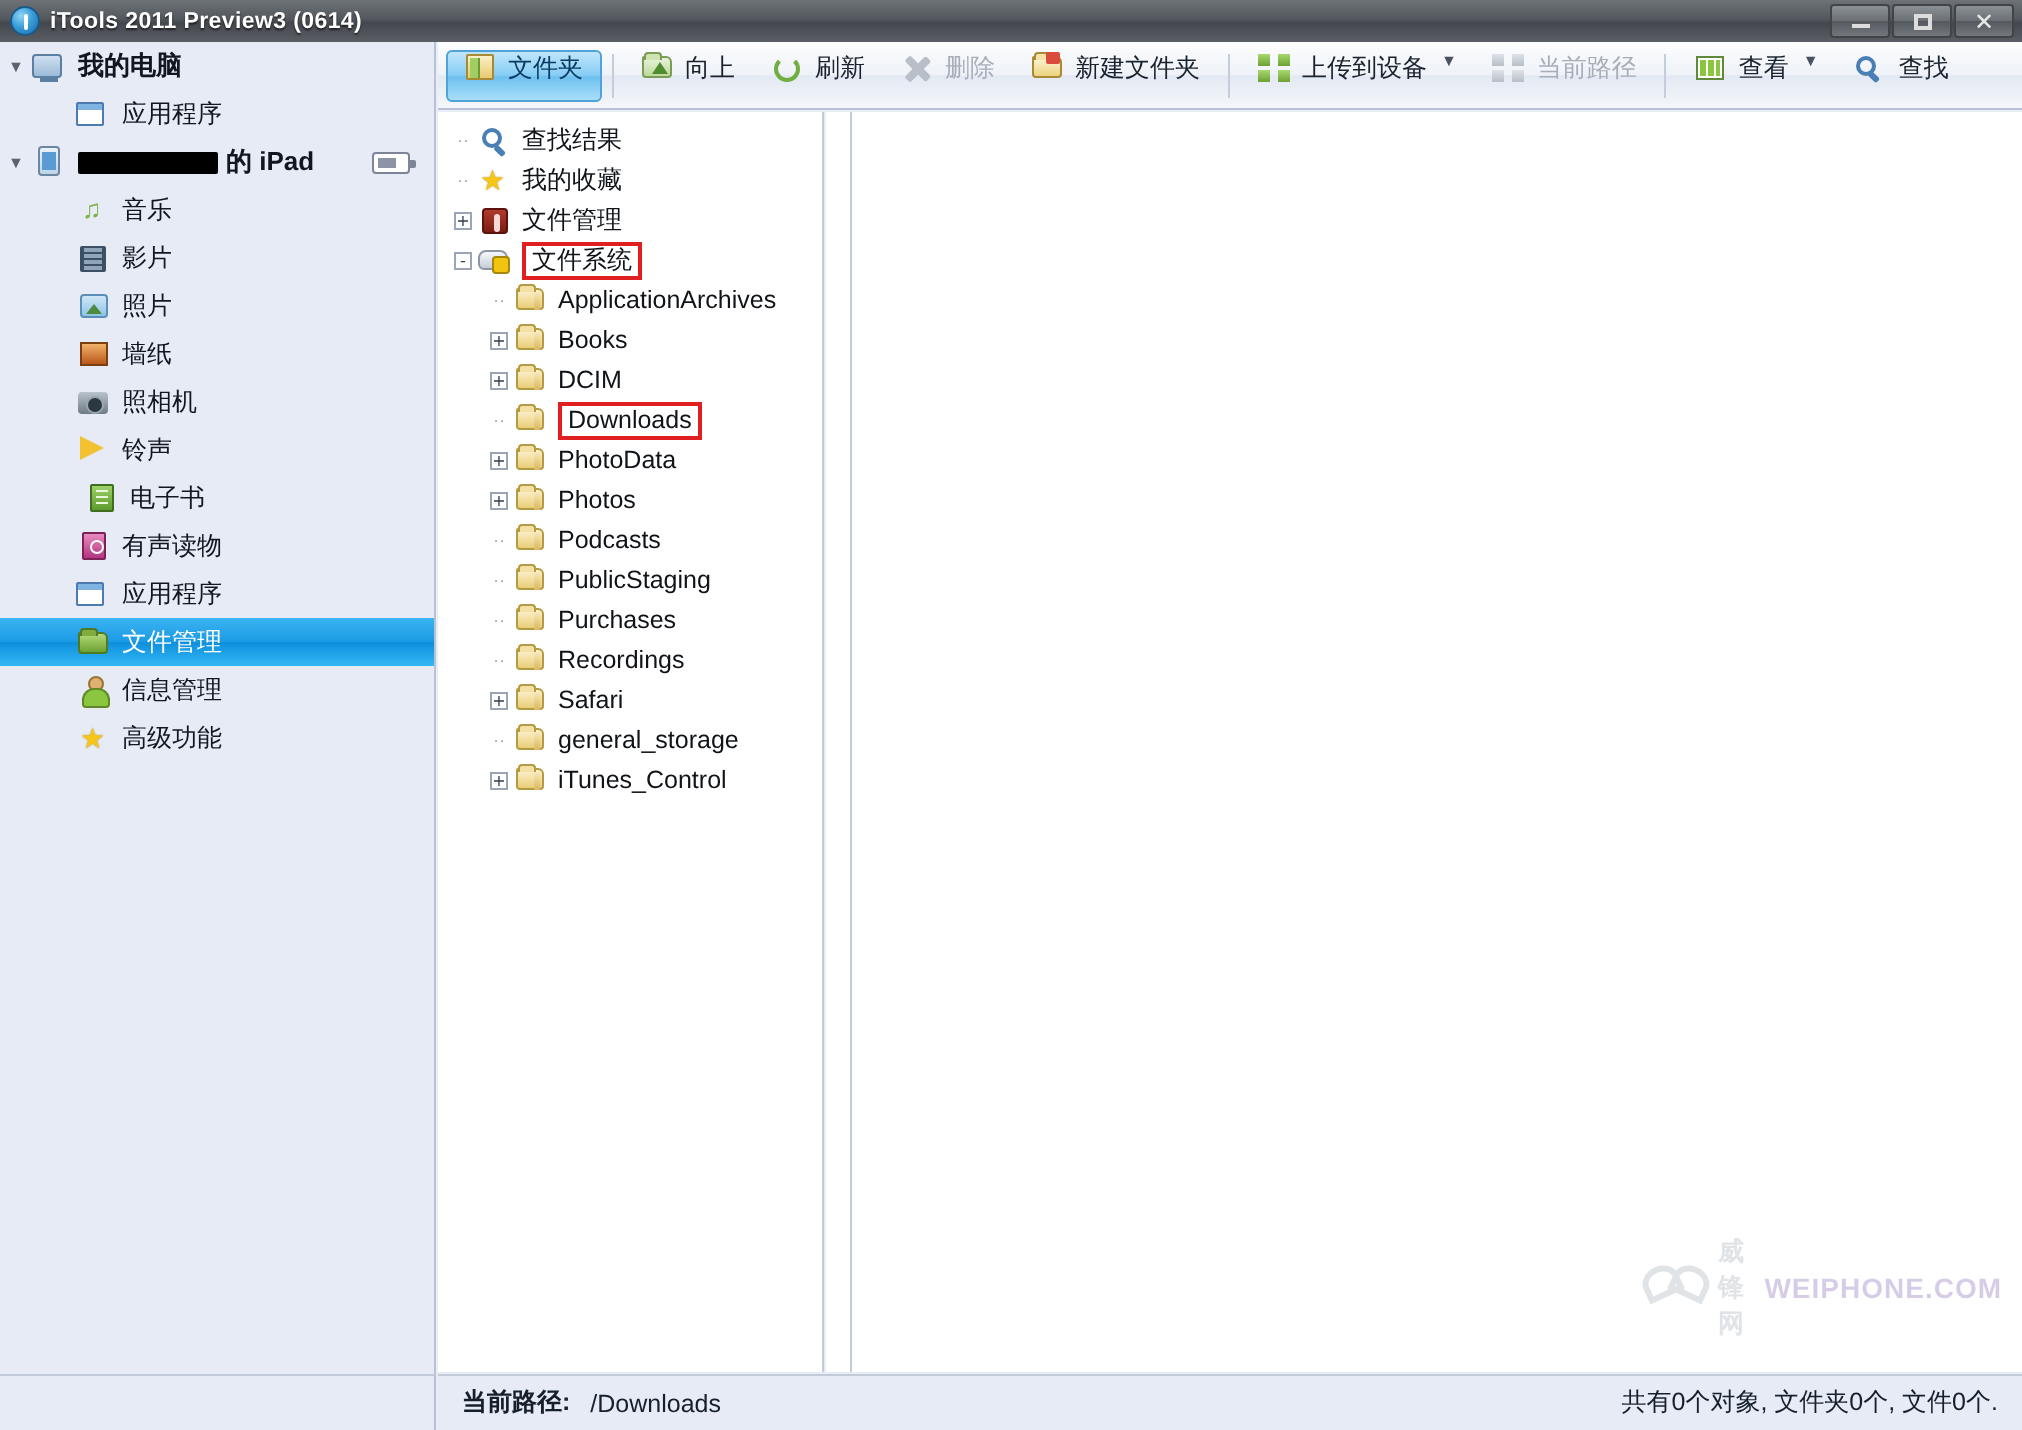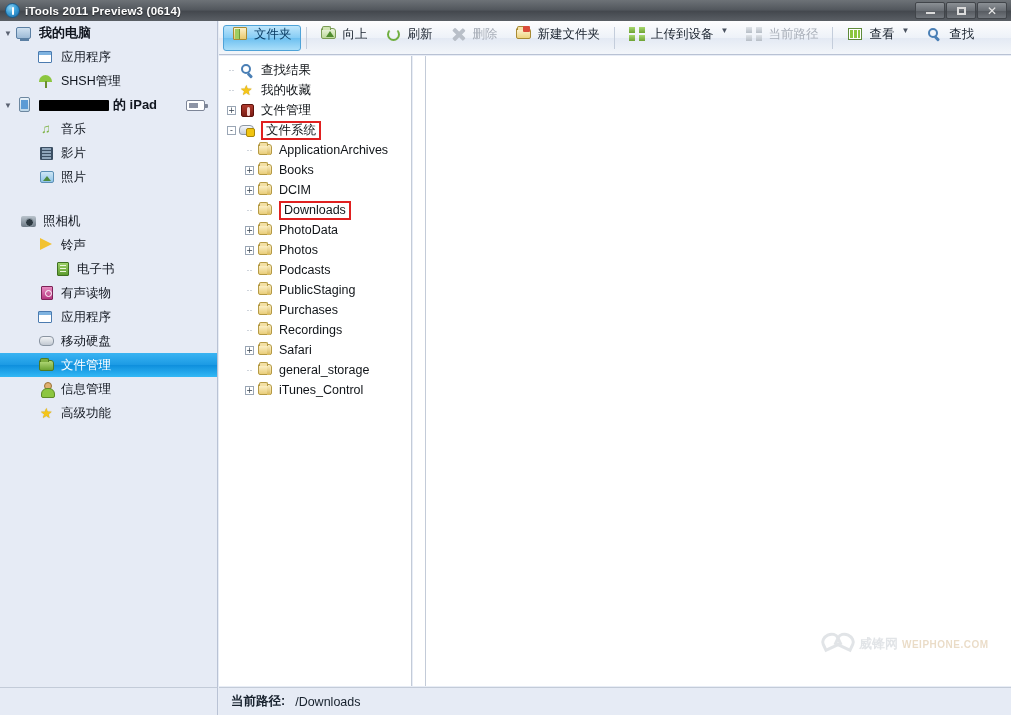--- a/index.html
+++ b/index.html
@@ -220,21 +220,21 @@
   }
   .wm-bull {
     width: 34px; height: 30px; position: relative; flex: none;
   }
   .wm-bull::before, .wm-bull::after {
     content:""; position:absolute; top:4px; width:13px; height:10px;
     border: 3px solid #7a8694; border-radius: 50% 50% 0 0;
   }
   .wm-bull::before{left:0;transform:rotate(-25deg);}
   .wm-bull::after{right:0;transform:rotate(25deg);}
-  .wm-text { font-size: 10px; font-weight: bold; color: #a16207; letter-spacing: .5px; font-family:"Liberation Sans",sans-serif;}
+  .wm-text { font-size: 14px; font-weight: bold; color: #4c1d95; letter-spacing: .5px; font-family:"Liberation Sans",sans-serif;}
   .wm-cn { font-size: 13px; font-weight: bold; color: #7a8694; }
 
   
   .statusbar {
     position: absolute; left: 219px; top: 687px; width: 792px; height: 28px;
     background: #e6ebf5;
     border-top: 1px solid #c3cbd8;
     display: flex; align-items: center; padding: 0 12px;
     font-size: 12.5px; color: #16202c;
   }
@@ -272,26 +272,20 @@
         <i class="i-monitor"></i>
       </span>
       <span class="lbl">我的电脑</span>
     </div>
     <div class="side-item " style="padding-left: 38px;">
       <span class="ico">
         <i class="i-app"></i>
       </span>
       <span class="lbl">应用程序</span>
     </div>
-    <div class="side-item " style="padding-left: 38px;">
-      <span class="ico">
-        <i class="i-shsh"></i>
-      </span>
-      <span class="lbl">SHSH管理</span>
-    </div>
     <div class="side-item device" style="padding-left: 0px; position: relative;">
       <span class="tri">▼</span>
       <span class="ico">
         <i class="i-ipad"></i>
       </span>
       <span class="redact"></span>
       <span class="lbl">的 iPad</span>
       <span class="battery"></span>
     </div>
     <div class="side-item " style="padding-left: 38px;">
@@ -305,55 +299,55 @@
         <i class="i-film"></i>
       </span>
       <span class="lbl">影片</span>
     </div>
     <div class="side-item " style="padding-left: 38px;">
       <span class="ico">
         <i class="i-photo"></i>
       </span>
       <span class="lbl">照片</span>
     </div>
-    <div class="side-item " style="padding-left: 20px; margin-top: 20px;">
+    <div class="side-item " style="padding-left: 38px;">
+      <span class="ico">
+        <i class="i-wall"></i>
+      </span>
+      <span class="lbl">墙纸</span>
+    </div>
+    <div class="side-item " style="padding-left: 38px;">
       <span class="ico">
         <i class="i-cam"></i>
       </span>
       <span class="lbl">照相机</span>
     </div>
     <div class="side-item " style="padding-left: 38px;">
       <span class="ico">
         <i class="i-ring"></i>
       </span>
       <span class="lbl">铃声</span>
     </div>
-    <div class="side-item " style="padding-left: 54px; text-align: right;">
+    <div class="side-item " style="padding-left: 42px; text-align: right;">
       <span class="ico">
         <i class="i-book"></i>
       </span>
       <span class="lbl">电子书</span>
     </div>
     <div class="side-item " style="padding-left: 38px;">
       <span class="ico">
         <i class="i-audio"></i>
       </span>
       <span class="lbl">有声读物</span>
     </div>
     <div class="side-item " style="padding-left: 38px;">
       <span class="ico">
         <i class="i-app"></i>
       </span>
       <span class="lbl">应用程序</span>
-    </div>
-    <div class="side-item " style="padding-left: 38px;">
-      <span class="ico">
-        <i class="i-hdd"></i>
-      </span>
-      <span class="lbl">移动硬盘</span>
     </div>
     <div class="side-item  selected" style="padding-left: 38px;">
       <span class="ico">
         <i class="i-folder"></i>
       </span>
       <span class="lbl">文件管理</span>
     </div>
     <div class="side-item " style="padding-left: 38px;">
       <span class="ico">
         <i class="i-user"></i>
@@ -577,13 +571,14 @@
     <span class="wm-cn">威锋网</span>
     <span class="wm-text">WEIPHONE.COM</span>
   </div>
 </div>
 
 <div class="statusbar">
   <div class="sb-left">
     <span class="sb-label">当前路径:</span>
     <span>/Downloads</span>
   </div>
+  <div class="sb-right">共有0个对象, 文件夹0个, 文件0个.</div>
 </div>
 
 </body></html>

